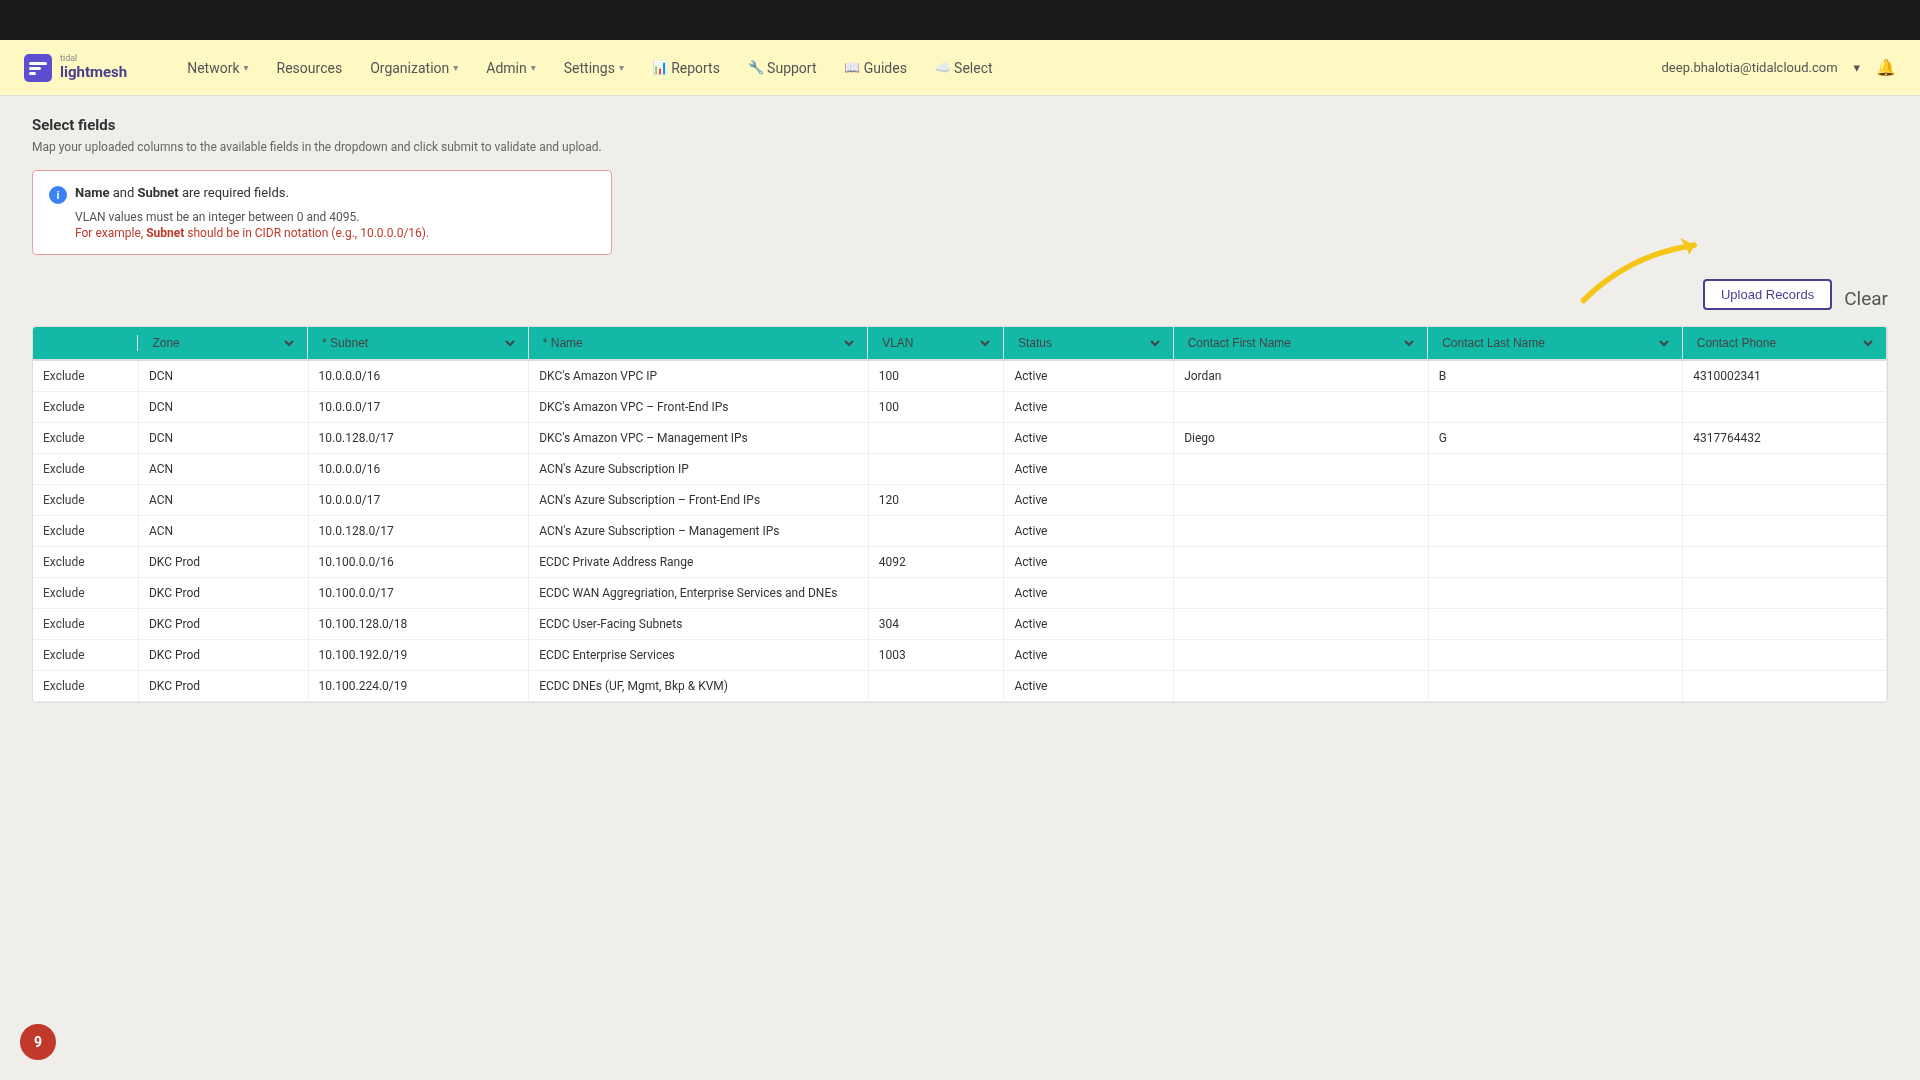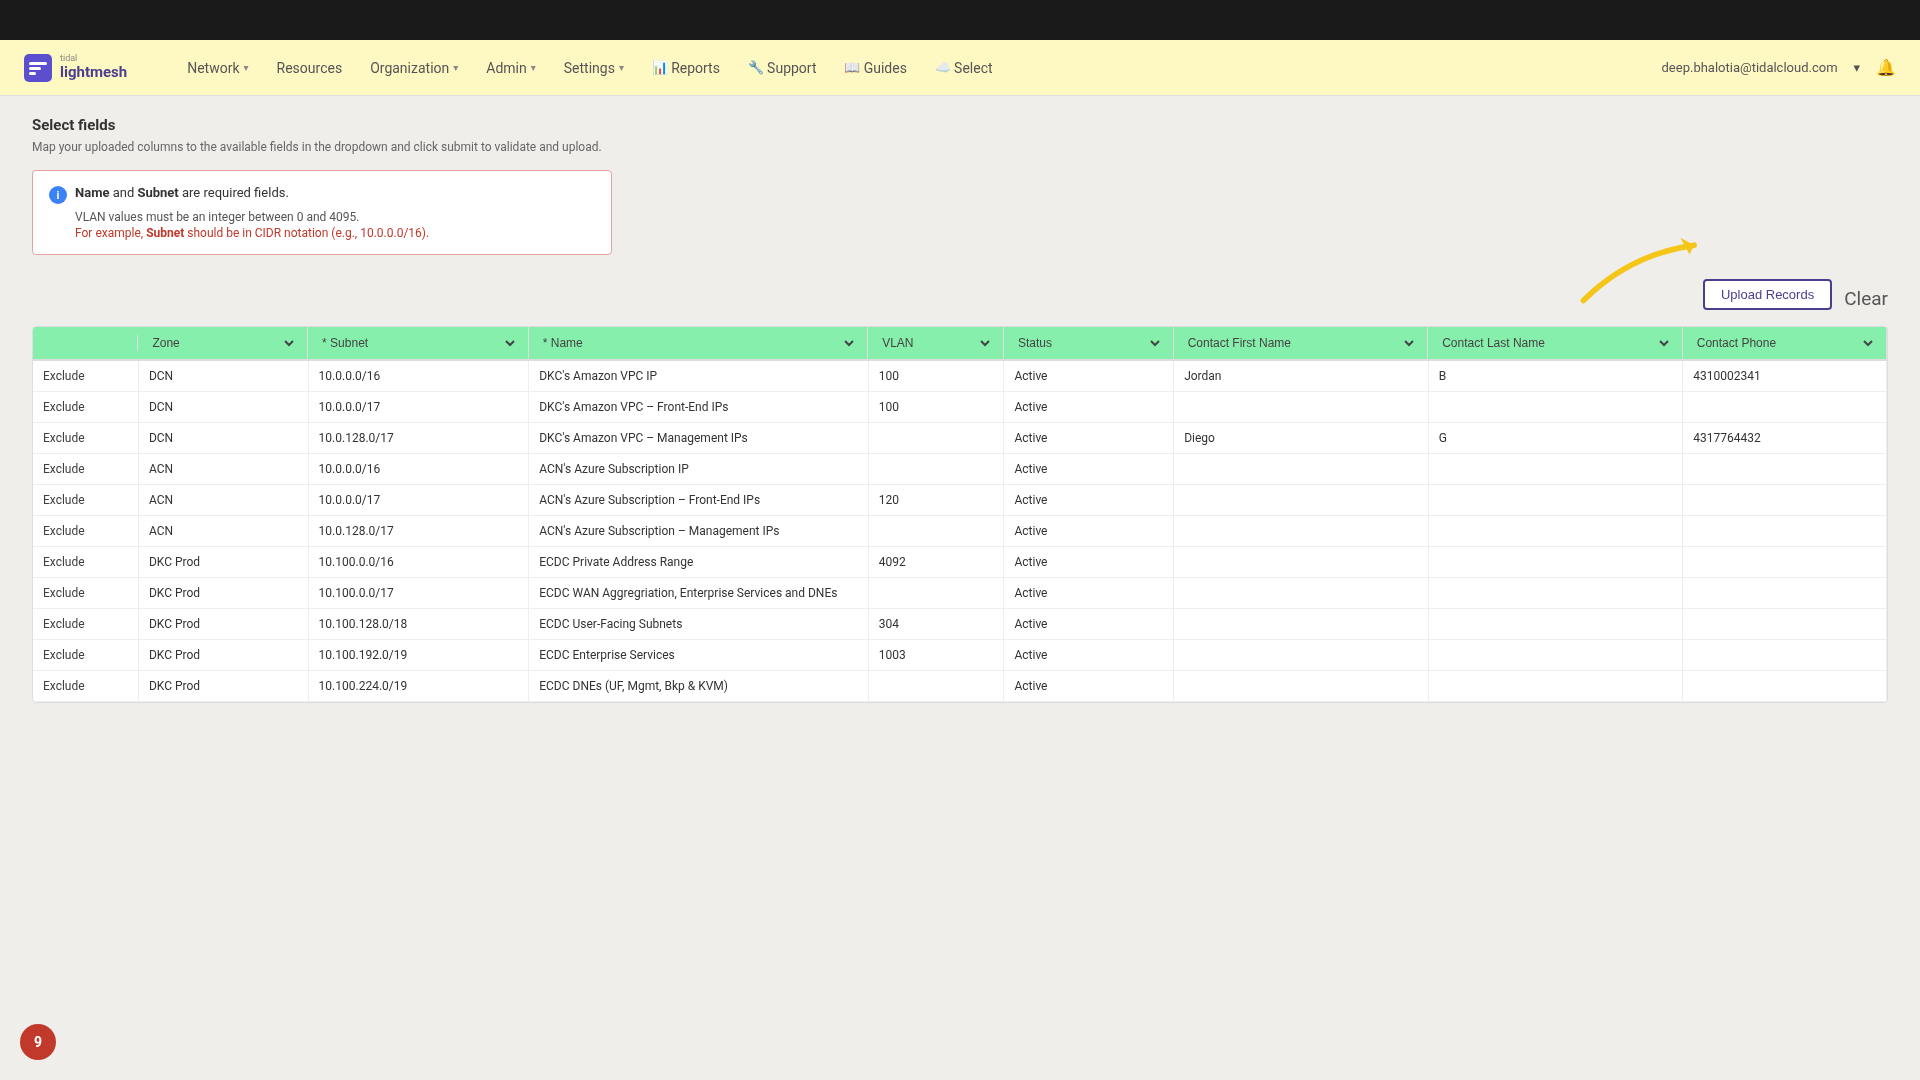--- a/index.html
+++ b/index.html
@@ -146,21 +146,21 @@
       border: 1px solid #ddd;
       border-radius: 4px;
       overflow: auto;
     }
     table {
       width: 100%;
       border-collapse: collapse;
       min-width: 1200px;
     }
     thead tr {
-      background: #86efac;
+      background: #14b8a6;
       border-bottom: 2px solid #ddd;
     }
     thead th {
       padding: 0;
       font-weight: 500;
       font-size: 12px;
       color: #444;
     }
     .th-inner {
       display: flex;

